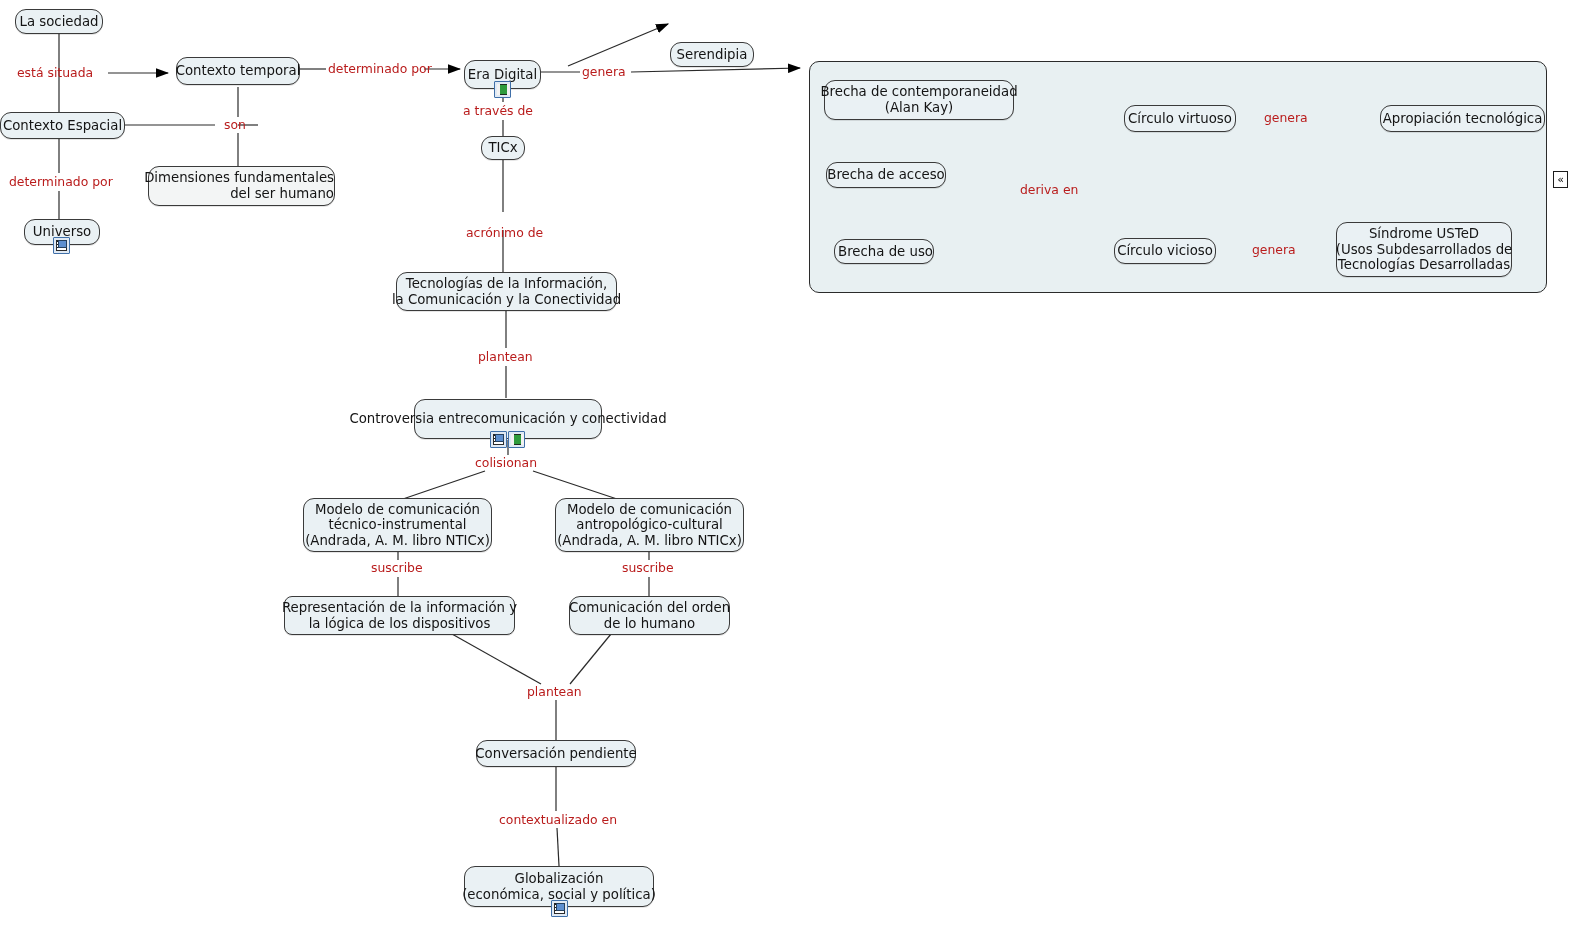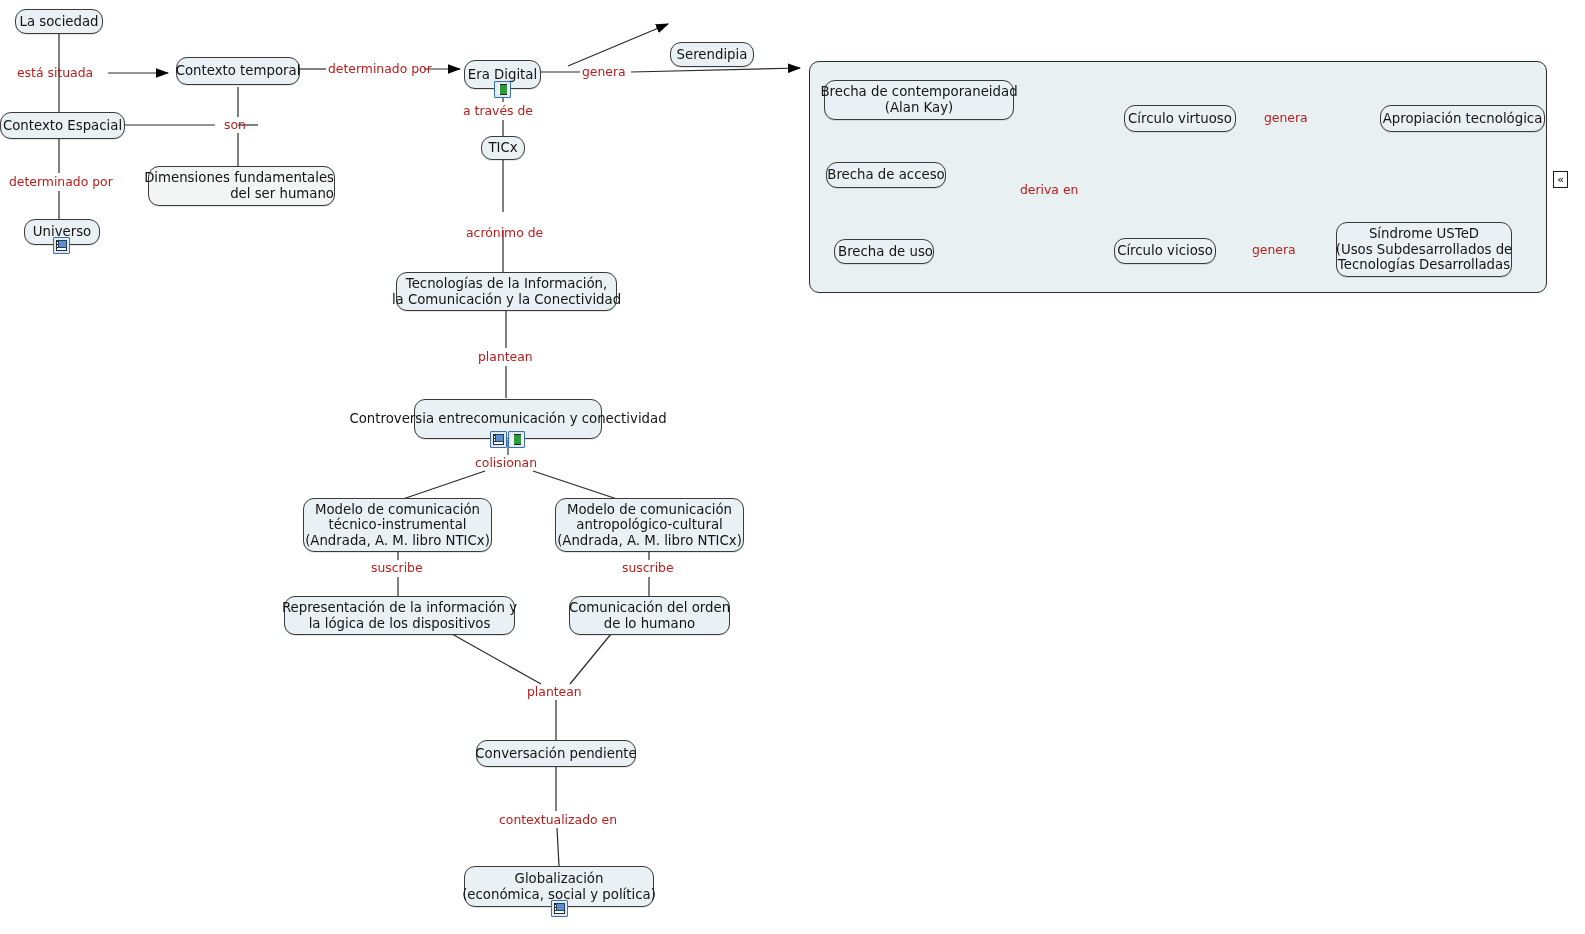--- a/index.html
+++ b/index.html
@@ -262,21 +262,21 @@
     <span class="txt">técnico-instrumental</span>
     <span class="txt">(Andrada, A. M. libro NTICx)</span>
   </div>
 
   <div class="node" style="left:555px; top:498px; width:189px; height:54px; flex-direction:column;">
     <span class="txt">Modelo de comunicación</span>
     <span class="txt">antropológico-cultural</span>
     <span class="txt">(Andrada, A. M. libro NTICx)</span>
   </div>
 
-  <div class="node" style="left:284px; top:596px; width:231px; height:39px; flex-direction:column;">
+  <div class="node" style="left:284px; top:596px; width:231px; height:39px; flex-direction:column;border-radius:8px;">
     <span class="txt">Representación de la información y</span>
     <span class="txt">la lógica de los dispositivos</span>
   </div>
 
   <div class="node" style="left:569px; top:596px; width:161px; height:39px; flex-direction:column;">
     <span class="txt">Comunicación del orden</span>
     <span class="txt">de lo humano</span>
   </div>
 
   <div class="node" style="left:476px; top:740px; width:160px; height:27px;">

